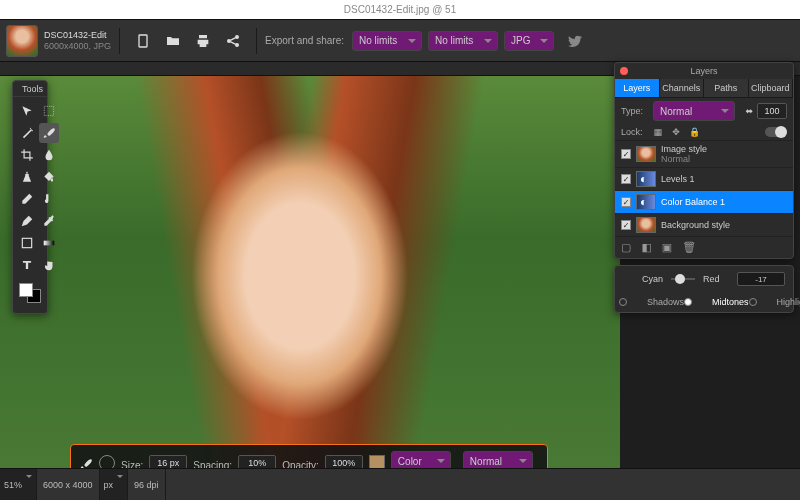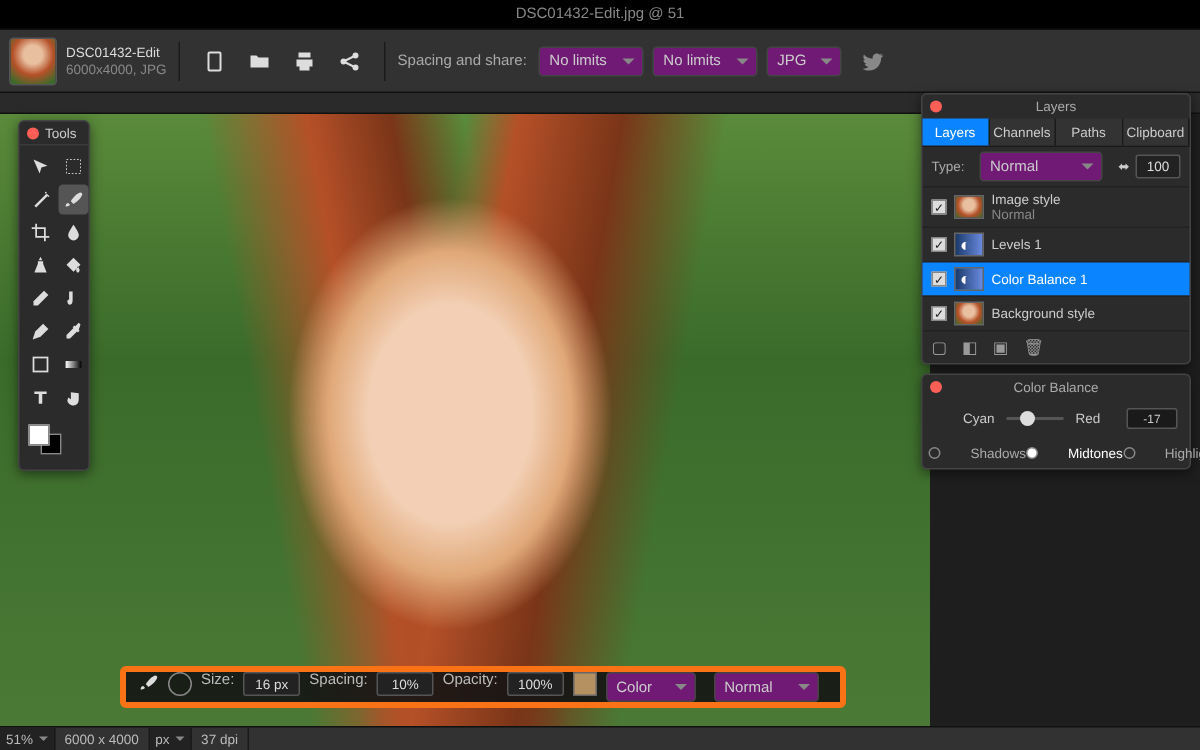--- a/index.html
+++ b/index.html
@@ -1,39 +1,39 @@
 <!DOCTYPE html>
 <html><head>
 <meta charset="utf-8">
 <style>
 * { box-sizing: border-box; margin: 0; padding: 0; font-family: -apple-system, "Helvetica Neue", Arial, sans-serif; }
 body { background: #1e1e1e; color: #ccc; width: 800px; height: 500px; overflow: hidden; position: relative; font-size: 10px; }
 
 
-.titlebar { height: 20px; background: #000000; display: flex; align-items: center; justify-content: center; color: #888; font-size: 10px; border-bottom: 1px solid #111; }
+.titlebar { height: 20px; background: #ffffff; display: flex; align-items: center; justify-content: center; color: #888; font-size: 10px; border-bottom: 1px solid #111; }
 
 
 .topbar { height: 42px; background: #323232; display: flex; align-items: center; border-bottom: 1px solid #111; }
 .thumb { width: 32px; height: 32px; margin: 0 6px; border-radius: 3px; background: radial-gradient(circle at 50% 35%, #e8c0a0 25%, #b55028 55%, #3a6b2a 90%); border: 1px solid #555; }
 .fileinfo { font-size: 9px; line-height: 11px; color: #ddd; }
 .fileinfo .sub { color: #888; }
 .tbbtn { width: 22px; height: 22px; display: inline-flex; align-items: center; justify-content: center; margin: 0 4px; color: #ddd; cursor: pointer; }
 .tbbtn svg { width: 16px; height: 16px; }
 .sep { width: 1px; height: 26px; background: #1a1a1a; margin: 0 8px; }
 .dd { height: 20px; background: #701a75; border: 1px solid #444; border-radius: 3px; padding: 0 16px 0 6px; font-size: 10px; color: #ccc; display: inline-flex; align-items: center; position: relative; margin-right: 6px; min-width: 70px; }
 .dd::after { content: ""; position: absolute; right: 5px; top: 7px; border: 4px solid transparent; border-top-color: #888; }
 .sharelbl { font-size: 10px; color: #aaa; margin-right: 8px; }
 .twitter { color: #888; margin-left: 4px; }
 
 
 .ruler-h { position: absolute; top: 62px; left: 0; right: 0; height: 14px; background: #2a2a2a; border-bottom: 1px solid #111; color: #777; font-size: 8px; overflow: hidden; }
 .ruler-h span { position: absolute; top: 1px; }
 
 
-.toolspanel { position: absolute; top: 80px; left: 12px; background: #2b2b2b; border: 1px solid #444; border-radius: 4px; width: 48px; padding-bottom: 6px; box-shadow: 0 2px 8px rgba(0,0,0,.5); }
+.toolspanel { position: absolute; top: 80px; left: 12px; background: #2b2b2b; border: 1px solid #444; border-radius: 4px; width: 36px; padding-bottom: 6px; box-shadow: 0 2px 8px rgba(0,0,0,.5); }
 .toolspanel .hd { display:flex; align-items:center; height: 16px; padding: 0 5px; font-size: 9px; color: #ccc; border-bottom: 1px solid #3a3a3a; }
 .toolspanel .hd .dot{ width:8px;height:8px;border-radius:50%;background:#ff5f57;margin-right:4px;}
 .toolgrid { display: grid; grid-template-columns: 1fr 1fr; gap: 2px; padding: 4px; }
 .tool { width: 20px; height: 20px; display: flex; align-items: center; justify-content: center; border-radius: 3px; cursor: pointer; color: #ddd; }
 .tool svg { width: 14px; height: 14px; }
 .tool.sel { background: #555; }
 .swatch { display:flex; padding:4px 6px; }
 .swatch .fg{ width:14px;height:14px;background:#fff;border:1px solid #888; position:relative; z-index:2;}
 .swatch .bg{ width:14px;height:14px;background:#000;border:1px solid #888; margin-left:-6px; margin-top:6px;}
 
@@ -42,21 +42,21 @@
 .photo { position: absolute; top: 0; left: 0; width: 620px; height: 410px; background:
   radial-gradient(ellipse 180px 240px at 300px 200px, #f3d0b5 30%, #e0a878 45%, transparent 60%),
   radial-gradient(circle 14px at 260px 170px, #2a3a1a 40%, #b8a070 60%, transparent 70%),
   radial-gradient(circle 14px at 340px 170px, #2a3a1a 40%, #b8a070 60%, transparent 70%),
   linear-gradient(100deg, transparent 45%, #b55028 50%, #7a3518 60%, transparent 70%),
   linear-gradient(80deg, transparent 30%, #b55028 40%, #7a3518 48%, transparent 55%),
   linear-gradient(180deg, #5a8a3a 0%, #3a6b2a 40%, #4a7a35 100%);
 }
 
 
-.brushbar { position: absolute; left: 80px; bottom: 28px; height: 28px; background: rgba(20,20,20,.9); border: 4px solid #f97316; border-radius: 4px; display: flex; align-items: flex-start; padding: 0 8px; gap: 6px; color: #ddd; font-size: 10px; }
+.brushbar { position: absolute; left: 70px; bottom: 28px; height: 28px; background: rgba(20,20,20,.9); border: 1px solid #f97316; border-radius: 4px; display: flex; align-items: flex-end; padding: 0 8px; gap: 6px; color: #ddd; font-size: 10px; }
 .brushbar .circ{ width:16px;height:16px;border-radius:50%;border:1px solid #888;}
 .brushbar .lbl{ color:#bbb; }
 .numbox{ width:38px; height:16px; background:#222; border:1px solid #555; border-radius:2px; font-size:9px; color:#ddd; text-align:center; display:inline-flex;align-items:center;justify-content:center;}
 .colbox{ width:16px;height:16px;background:#b59060;border:1px solid #666;}
 
 
 .rightpanels { position: absolute; top: 62px; right: 6px; width: 180px; display: flex; flex-direction: column; gap: 6px; }
 .panel { background: #2b2b2b; border: 1px solid #444; border-radius: 4px; box-shadow: 0 2px 8px rgba(0,0,0,.5); }
 .panel .phd { display:flex; align-items:center; height:16px; padding:0 5px; font-size:9px; color:#aaa; justify-content:center; position:relative;}
 .panel .phd .dot{ position:absolute; left:5px; width:8px;height:8px;border-radius:50%;background:#ff5f57;}
@@ -77,28 +77,28 @@
 .lthumb.adj::after{content:"◐";position:absolute;left:3px;top:0;color:#fff;font-size:12px;}
 .lfoot{ display:flex; gap:10px; padding:4px 6px; color:#999; font-size:11px; border-top:1px solid #222;}
 .lfoot span{ cursor:pointer; }
 
 
 .cbrow{ display:flex; align-items:center; padding:2px 8px; font-size:9px; gap:4px;}
 .cbrow .l{ width:40px; text-align:right; color:#ccc;}
 .cbrow .r{ width:30px; color:#ccc;}
 .slider{ flex:1; height:2px; background:#555; position:relative; margin:0 4px;}
 .slider .knob{ position:absolute; top:-4px; width:10px;height:10px;border-radius:50%;background:#ddd; transform:translateX(-50%);}
-.nb{ width:34px;height:14px;background:#1a1a1a;border:1px solid #555;border-radius:2px;font-size:8px;display:flex;align-items:center;justify-content:center;}
+.nb{ width:48px;height:14px;background:#1a1a1a;border:1px solid #555;border-radius:2px;font-size:8px;display:flex;align-items:center;justify-content:center;}
 .tonerow{ display:flex; justify-content:space-around; padding:5px 4px; font-size:9px;}
 .radio{ display:flex;align-items:center;gap:20px; color:#aaa;}
 .radio .rdot{ width:8px;height:8px;border-radius:50%;border:1px solid #888;}
 .radio.sel{ color:#fff;} .radio.sel .rdot{ background:#fff;}
 
 
-.status{ position:absolute; bottom:0; left:0; right:0; height:16px; background:#323232; border-top:1px solid #111; display:flex; align-items:center; font-size:9px; color:#bbb; }
+.status{ position:absolute; bottom:0; left:0; right:0; height:32px; background:#323232; border-top:1px solid #111; display:flex; align-items:center; font-size:9px; color:#bbb; }
 .status .cell{ padding:0 6px; border-right:1px solid #1a1a1a; height:100%; display:flex;align-items:center;}
 .status .dd2{ background:#222; padding:0 14px 0 4px; position:relative;}
 .status .dd2::after{content:"";position:absolute;right:4px;top:6px;border:3px solid transparent;border-top-color:#888;}
 </style>
 </head>
 <body>
 
 <div class="titlebar">
   <span>DSC01432-Edit.jpg @ 51</span>
 </div>
@@ -127,21 +127,21 @@
     </div>
   <div class="tbbtn">
       <svg viewBox="0 0 24 24" fill="currentColor">
         <circle cx="6" cy="12" r="3"></circle>
         <circle cx="18" cy="6" r="3"></circle>
         <circle cx="18" cy="18" r="3"></circle>
         <path d="M8 11l8-4M8 13l8 4" stroke="currentColor" stroke-width="2"></path>
       </svg>
     </div>
   <div class="sep"></div>
-  <span class="sharelbl">Spacing and share:</span>
+  <span class="sharelbl">Export and share:</span>
   <div style="display:flex;flex-direction:column;gap:0;">
     <div style="display:flex;">
       <div class="dd">
           <span>No limits</span>
         </div>
       <div class="dd">
           <span>No limits</span>
         </div>
       <div class="dd" style="min-width:50px">
           <span>JPG</span>
@@ -309,20 +309,29 @@
     <div class="prow">
       <span class="lbl">Type:</span>
       <div class="dd" style="flex:1;min-width:0">
           <span>Normal</span>
         </div>
       <span>⬌</span>
       <div class="numbox" style="width:30px">
           <span>100</span>
         </div>
     </div>
+    <div class="prow">
+      <span class="lbl">Lock:</span>
+      <div class="lock-icons">
+        <span>▦</span>
+        <span>✥</span>
+        <span>🔒</span>
+      </div>
+      <div class="toggle"></div>
+    </div>
     <div class="layer">
       <div class="chk">✓</div>
       <div class="lthumb"></div>
       <div>
         <div>Image style</div>
         <div style="color:#888">Normal</div>
       </div>
     </div>
     <div class="layer">
       <div class="chk">✓</div>
@@ -341,24 +350,20 @@
     </div>
     <div class="lfoot">
       <span>▢</span>
       <span>◧</span>
       <span>▣</span>
       <span>🗑</span>
     </div>
   </div>
 
   <div class="panel">
-    <div class="phd">
-        <span class="dot"></span>
-        <span>Color Balance</span>
-      </div>
     <div style="padding:4px 0">
       <div class="cbrow">
         <span class="l">Cyan</span>
         <div class="slider">
             <div class="knob" style="left:38%"></div>
           </div>
         <span class="r">Red</span>
         <div class="nb">
             <span>-17</span>
           </div>
@@ -385,15 +390,15 @@
   <div class="cell dd2">
       <span>51%</span>
     </div>
   <div class="cell">
       <span>6000 x 4000</span>
     </div>
   <div class="cell dd2">
       <span>px</span>
     </div>
   <div class="cell">
-      <span>37 dpi</span>
+      <span>96 dpi</span>
     </div>
 </div>
 
 </body></html>

